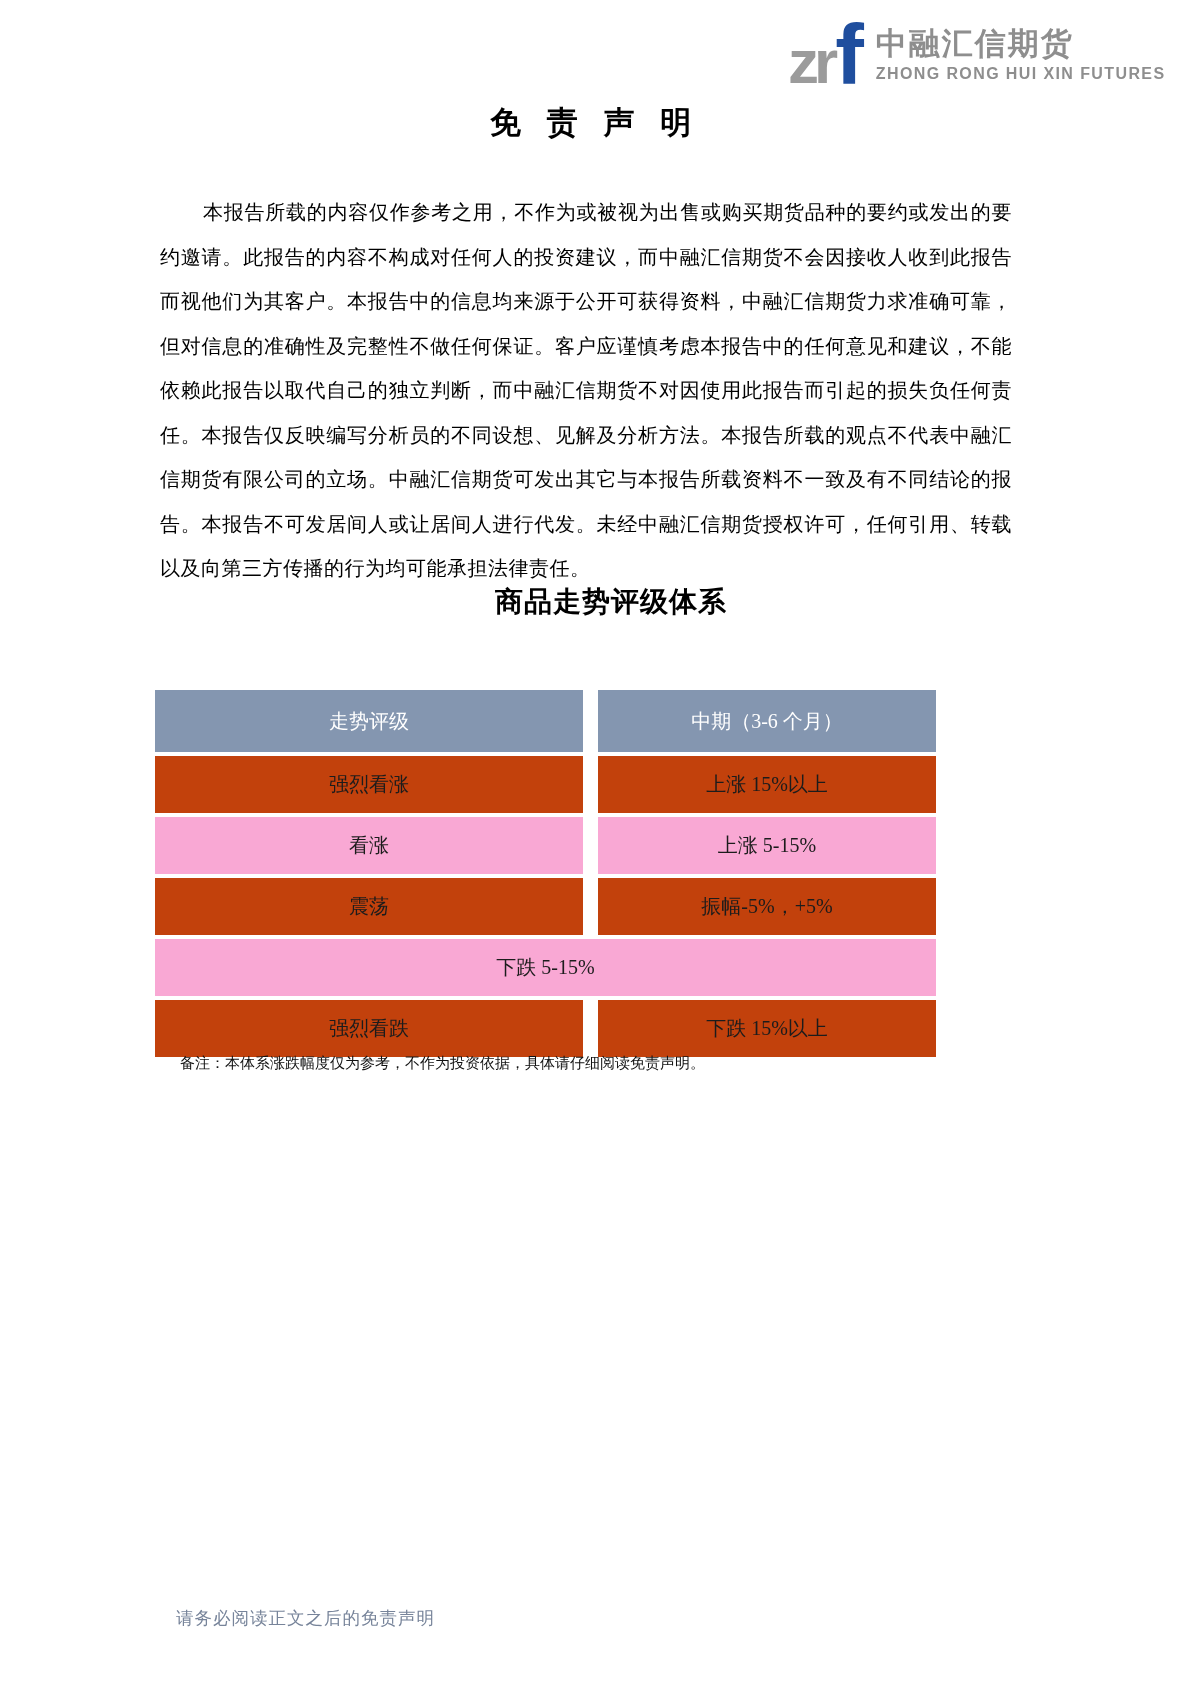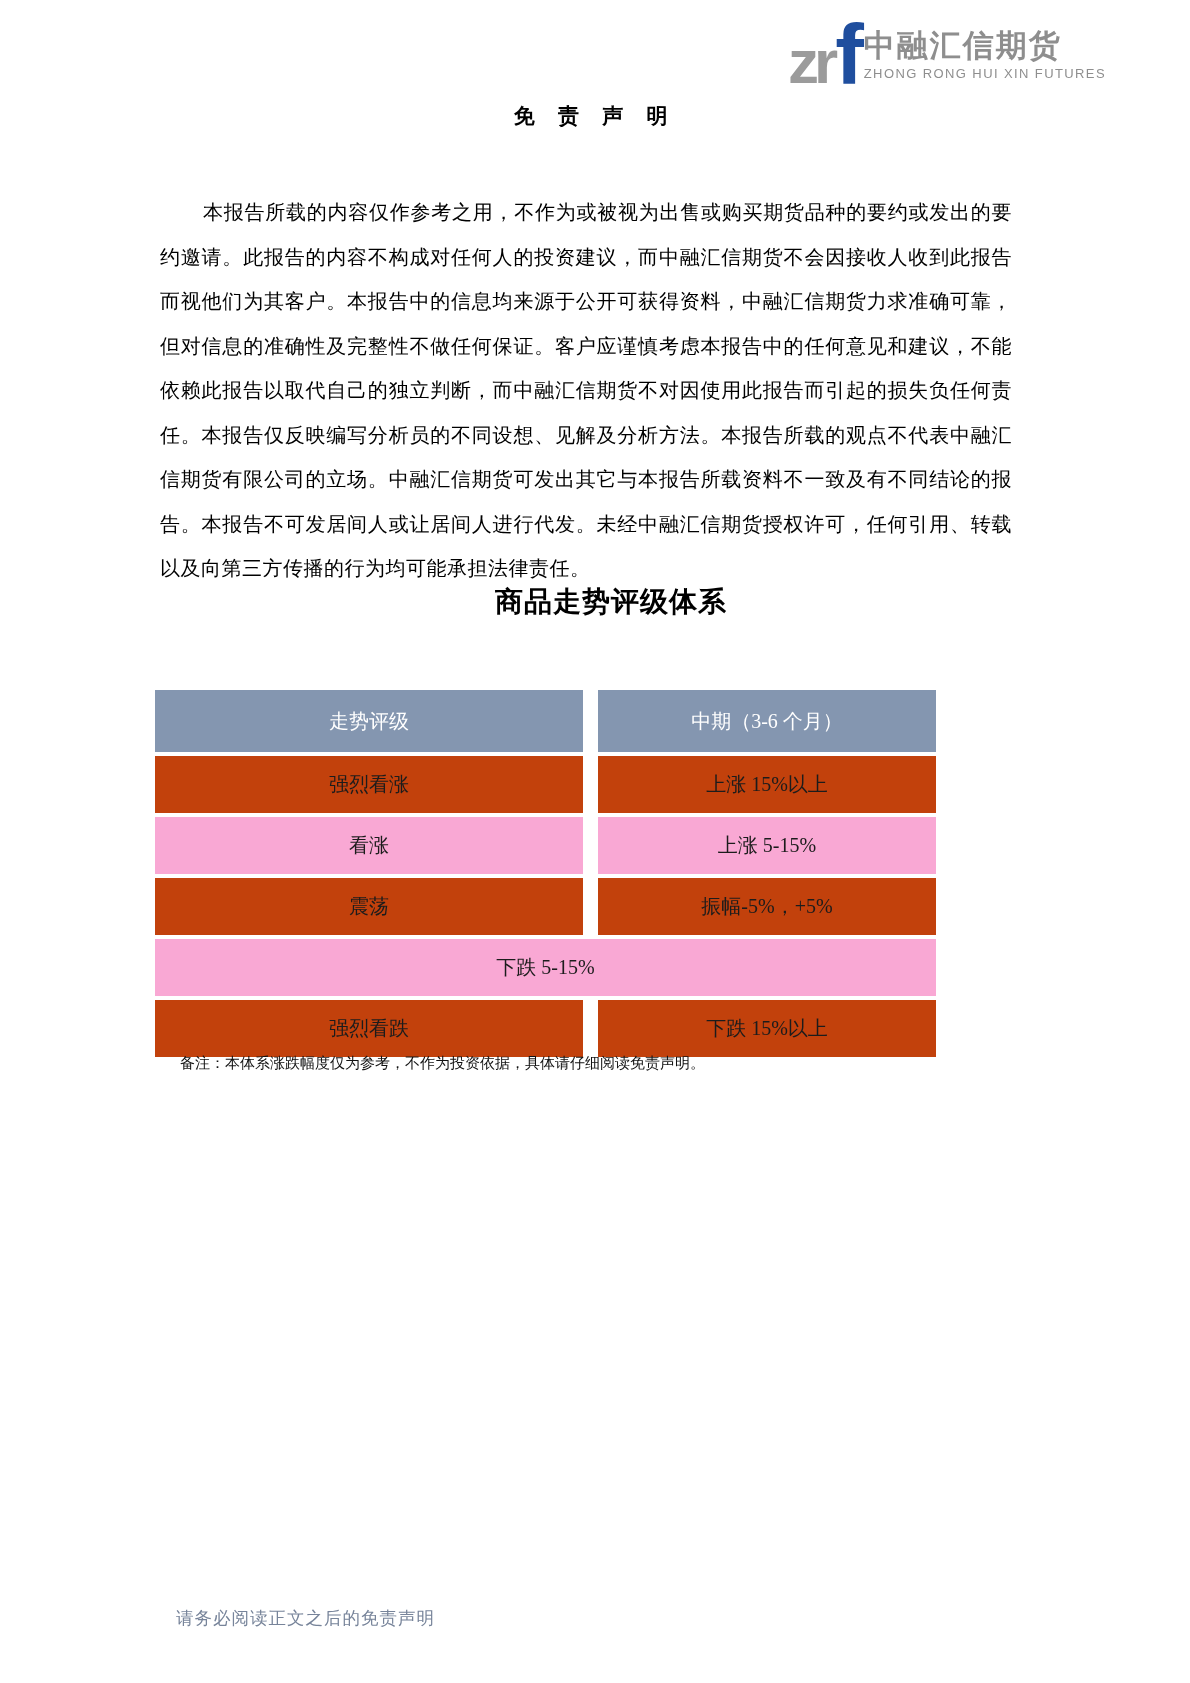--- a/index.html
+++ b/index.html
@@ -35,45 +35,46 @@
     letter-spacing:-5px;
     line-height:0.78;
   }
   .logo-f{
     font-size:86px;
     color:#1F4E9E;
     line-height:0.72;
     margin-left:2px;
   }
   .logo-text{
+    margin-left:12px;
     font-family:"Liberation Sans","DejaVu Sans",sans-serif;
   }
   .logo-cn{
     font-size:31px;
     font-weight:bold;
     color:#8E8E8E;
     letter-spacing:2px;
     line-height:1.1;
   }
   .logo-en{
-    font-size:13px;
-    font-weight:normal;
+    font-size:16px;
+    font-weight:bold;
     color:#8E8E8E;
     letter-spacing:1.4px;
     margin-top:3px;
   }
 
   
   .doc-title{
     position:absolute;
     top:102px;
     left:0;
     width:100%;
     text-align:center;
-    font-size:21px;
+    font-size:31px;
     font-weight:bold;
     letter-spacing:9px;
   }
   .section-title{
     position:absolute;
     top:583px;
     left:16px;
     width:100%;
     text-align:center;
     font-size:28px;

